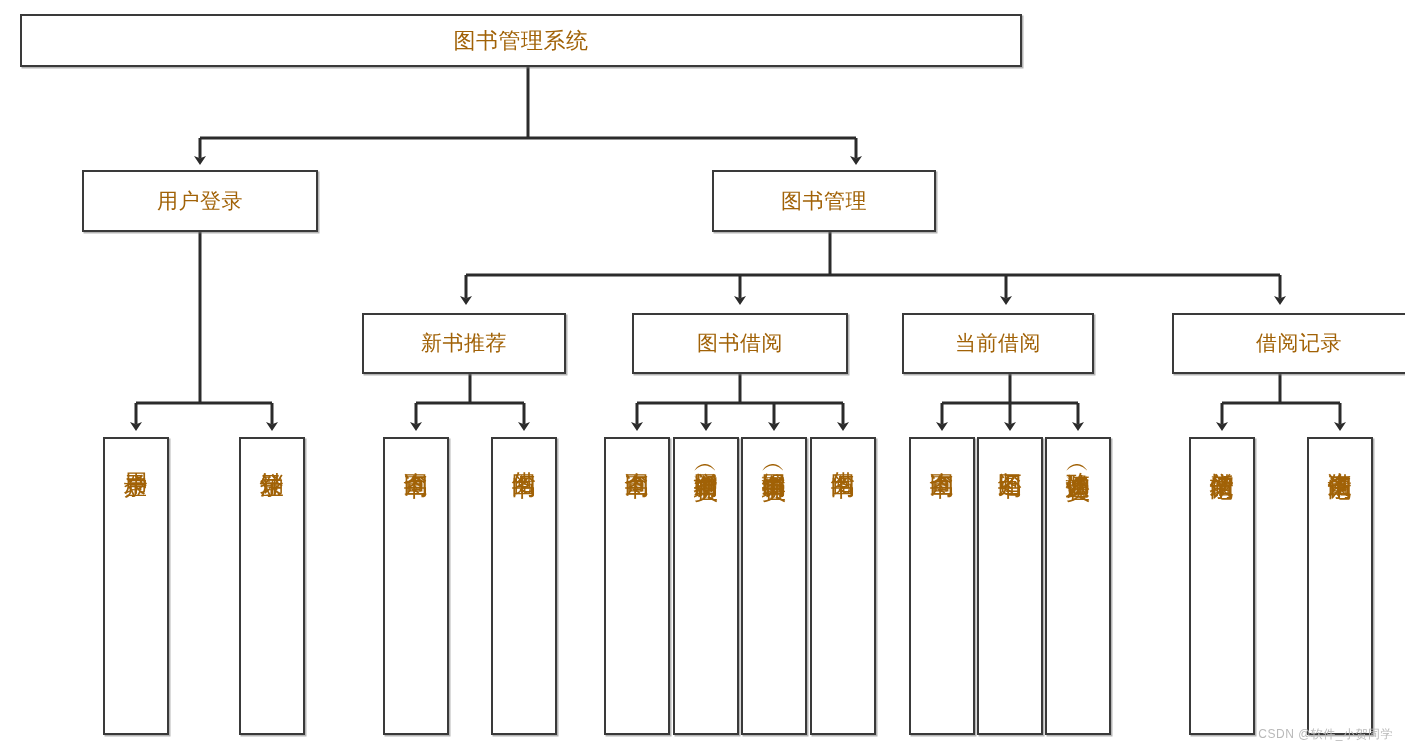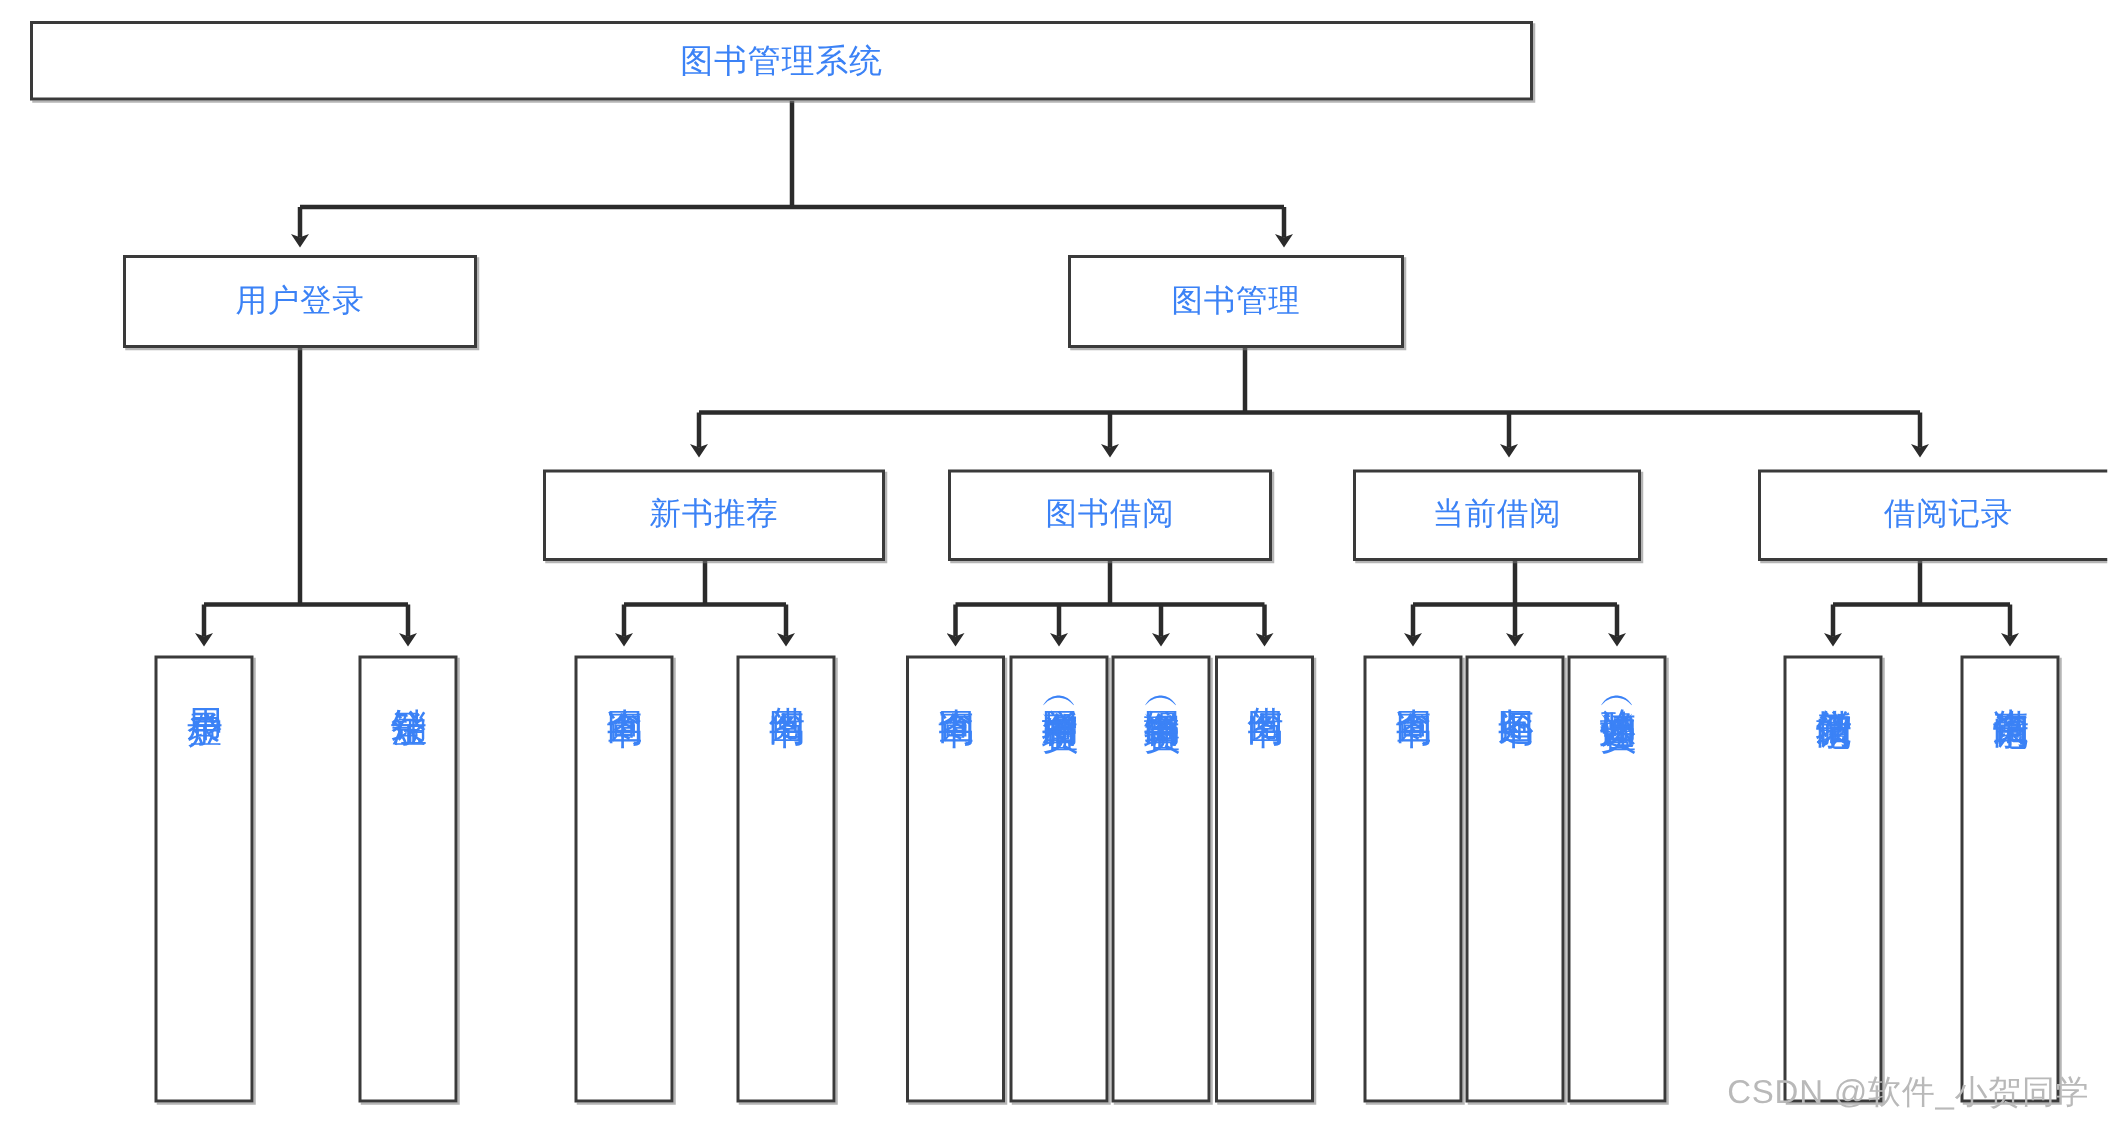--- a/index.html
+++ b/index.html
@@ -28,21 +28,21 @@
     box-shadow:1.5px 1.5px 0 0 rgba(120,120,120,.55);
     display:flex;
     align-items:center;
     justify-content:center;
     z-index:2;
   }
   .node .label{
     font-size:21px;
     line-height:1.15;
     letter-spacing:.5px;
-    color:#3b82f6;
+    color:#a16207;
     white-space:nowrap;
   }
   
   .node.root .label{font-size:22px;}
   
   .node.vert{
     align-items:flex-start;
     justify-content:center;
     padding-top:14px;
   }
@@ -52,21 +52,21 @@
     font-size:24px;
     line-height:1.06;
     letter-spacing:1px;
     white-space:normal;
     max-height:272px;
   }
   .watermark{
     position:absolute;
     right:12px;
     bottom:4px;
-    font-size:22px;
+    font-size:12px;
     color:#b9b9b9;
     letter-spacing:.5px;
     z-index:5;
     white-space:nowrap;
   }
 </style>
 </head>
 <body>
 
 <div id="canvas">
@@ -125,21 +125,21 @@
     <span class="label">图书管理系统</span>
   </div>
 
   <div class="node" style="left:82px;top:170px;width:236px;height:62px;">
     <span class="label">用户登录</span>
   </div>
   <div class="node" style="left:712px;top:170px;width:224px;height:62px;">
     <span class="label">图书管理</span>
   </div>
 
-  <div class="node" style="left:362px;top:313px;width:228px;height:61px;">
+  <div class="node" style="left:362px;top:313px;width:204px;height:61px;">
     <span class="label">新书推荐</span>
   </div>
   <div class="node" style="left:632px;top:313px;width:216px;height:61px;">
     <span class="label">图书借阅</span>
   </div>
   <div class="node" style="left:902px;top:313px;width:192px;height:61px;">
     <span class="label">当前借阅</span>
   </div>
   <div class="node" style="left:1172px;top:313px;width:254px;height:61px;">
     <span class="label">借阅记录</span>

